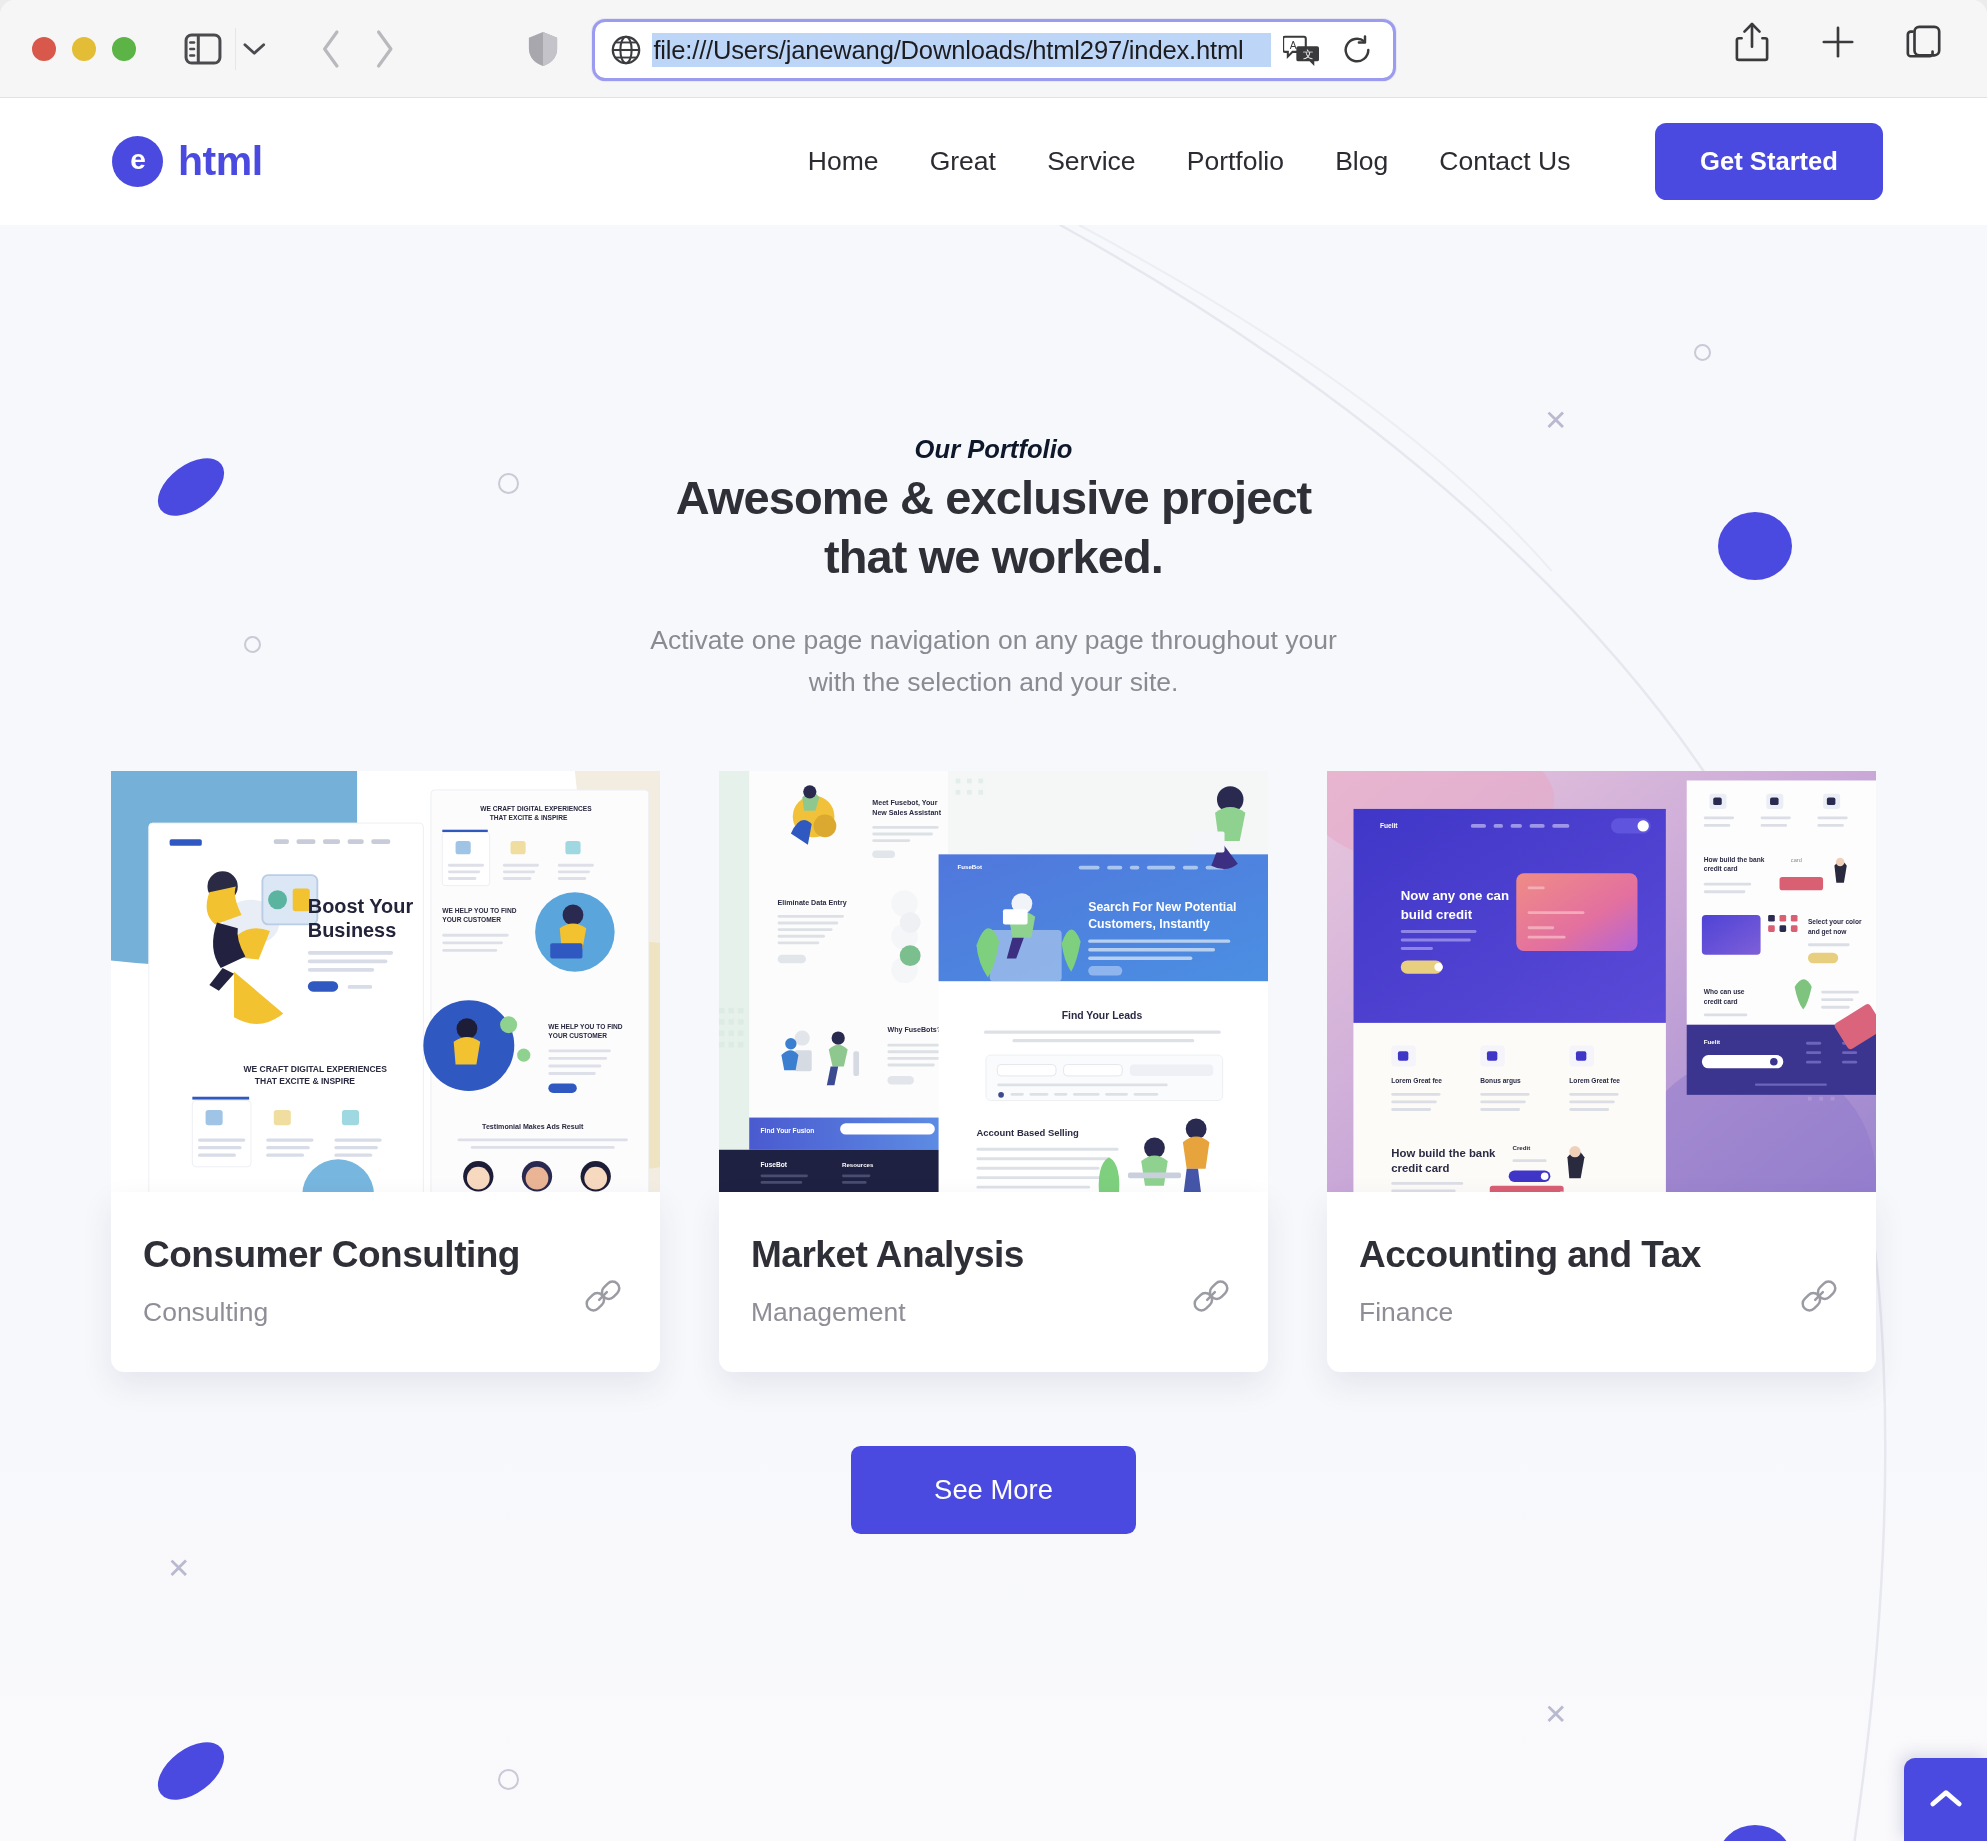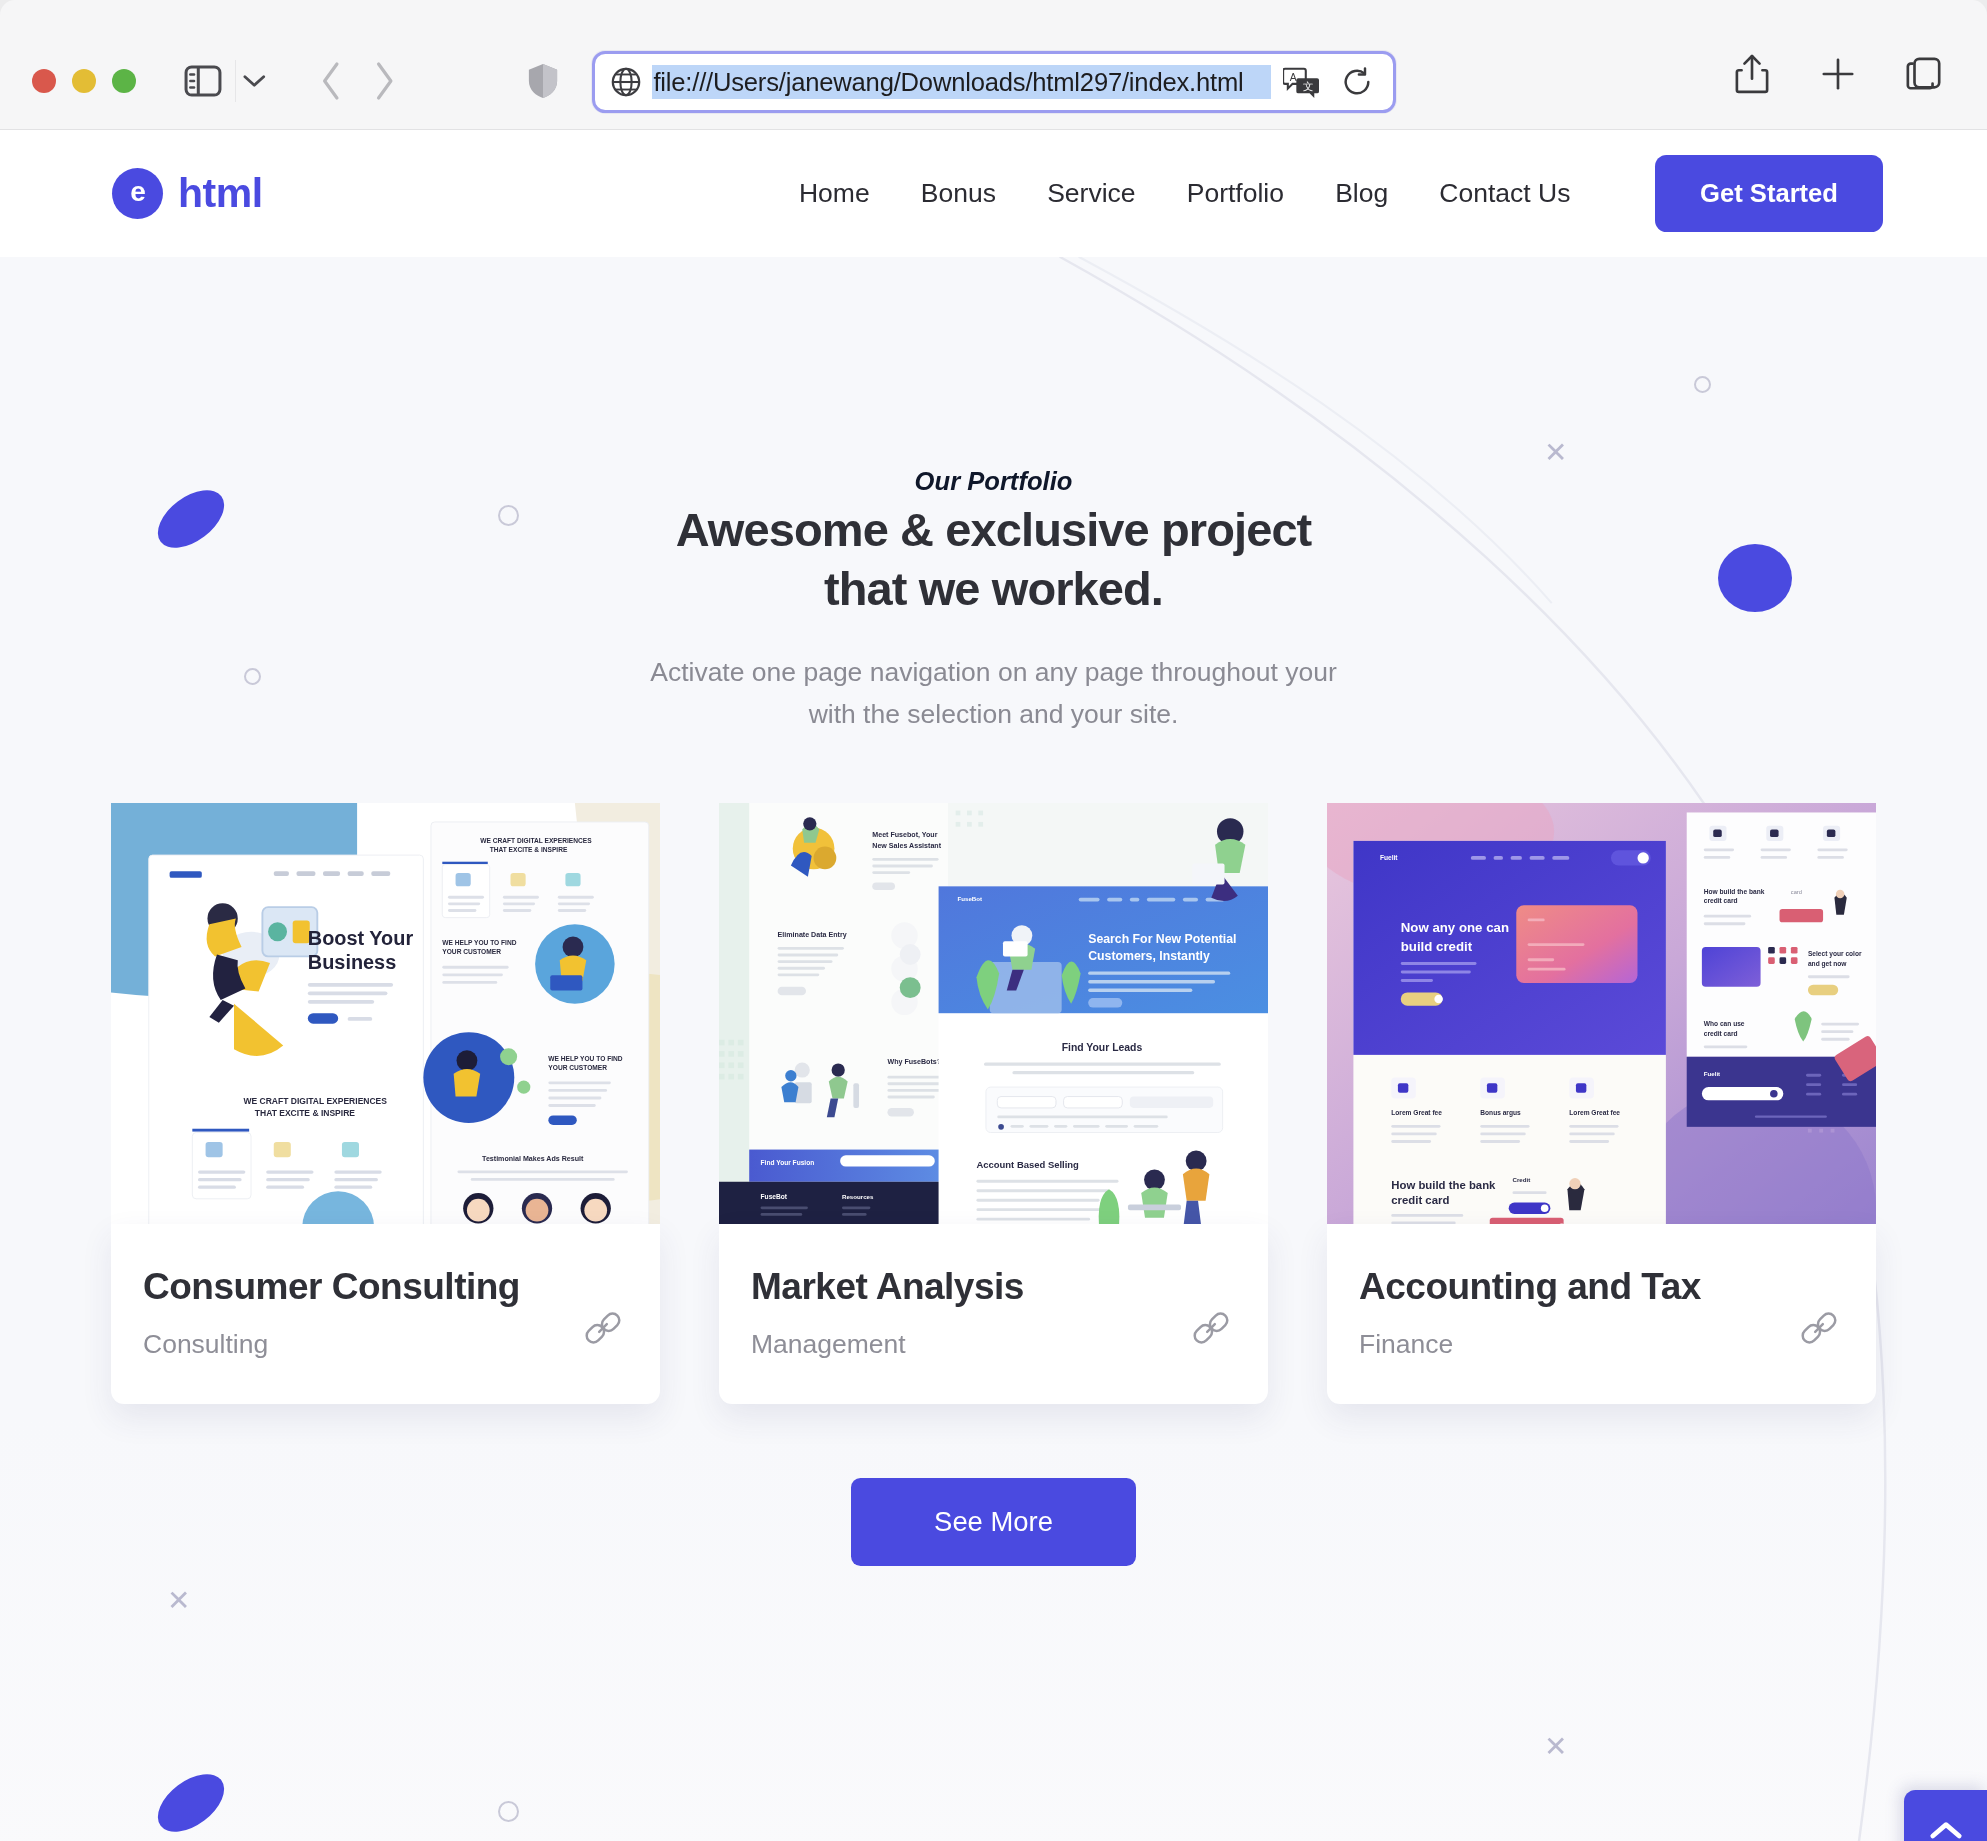--- a/index.html
+++ b/index.html
@@ -23,21 +23,20 @@
   }
 
   .toolbar {
     position: relative;
     height: 98px;
     background: #f6f6f7;
     border-bottom: 0.9px solid #e2e2e4;
     display: flex;
     align-items: center;
     padding: 0 32px;
-    margin-top: 32px;
   }
 
   .traffic-lights { display: flex; gap: 16px; align-items: center; }
   .light { width: 24px; height: 24px; border-radius: 50%; }
   .light.red    { background: #d9584c; }
   .light.yellow { background: #e3bd35; }
   .light.green  { background: #5cb446; }
 
   .sidebar-btn {
     margin-left: 44px;
@@ -388,21 +387,21 @@
 
   <div class="page">
 
     <div class="site-header">
       <div class="logo">
         <div class="logo-mark">e</div>
         <div class="logo-text">html</div>
       </div>
       <nav class="main-nav">
         <a class="nav-link">Home</a>
-        <a class="nav-link">Bonus</a>
+        <a class="nav-link">Great</a>
         <a class="nav-link">Service</a>
         <a class="nav-link">Portfolio</a>
         <a class="nav-link">Blog</a>
         <a class="nav-link">Contact Us</a>
         <div class="cta-btn">Get Started</div>
       </nav>
     </div>
 
     <div style="position:absolute;left:0;top:127px;right:0;bottom:0;background:linear-gradient(180deg,#f7f8fb 0%,#f7f8fb 72%,#fafafc 100%);z-index:0;"></div>
 

